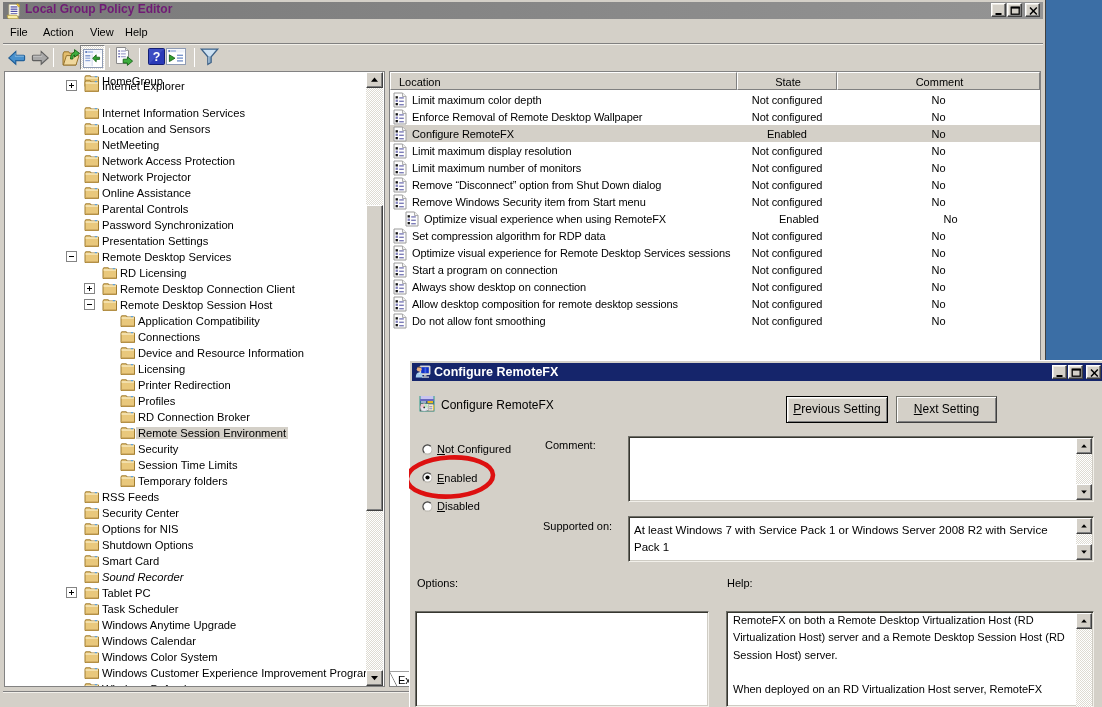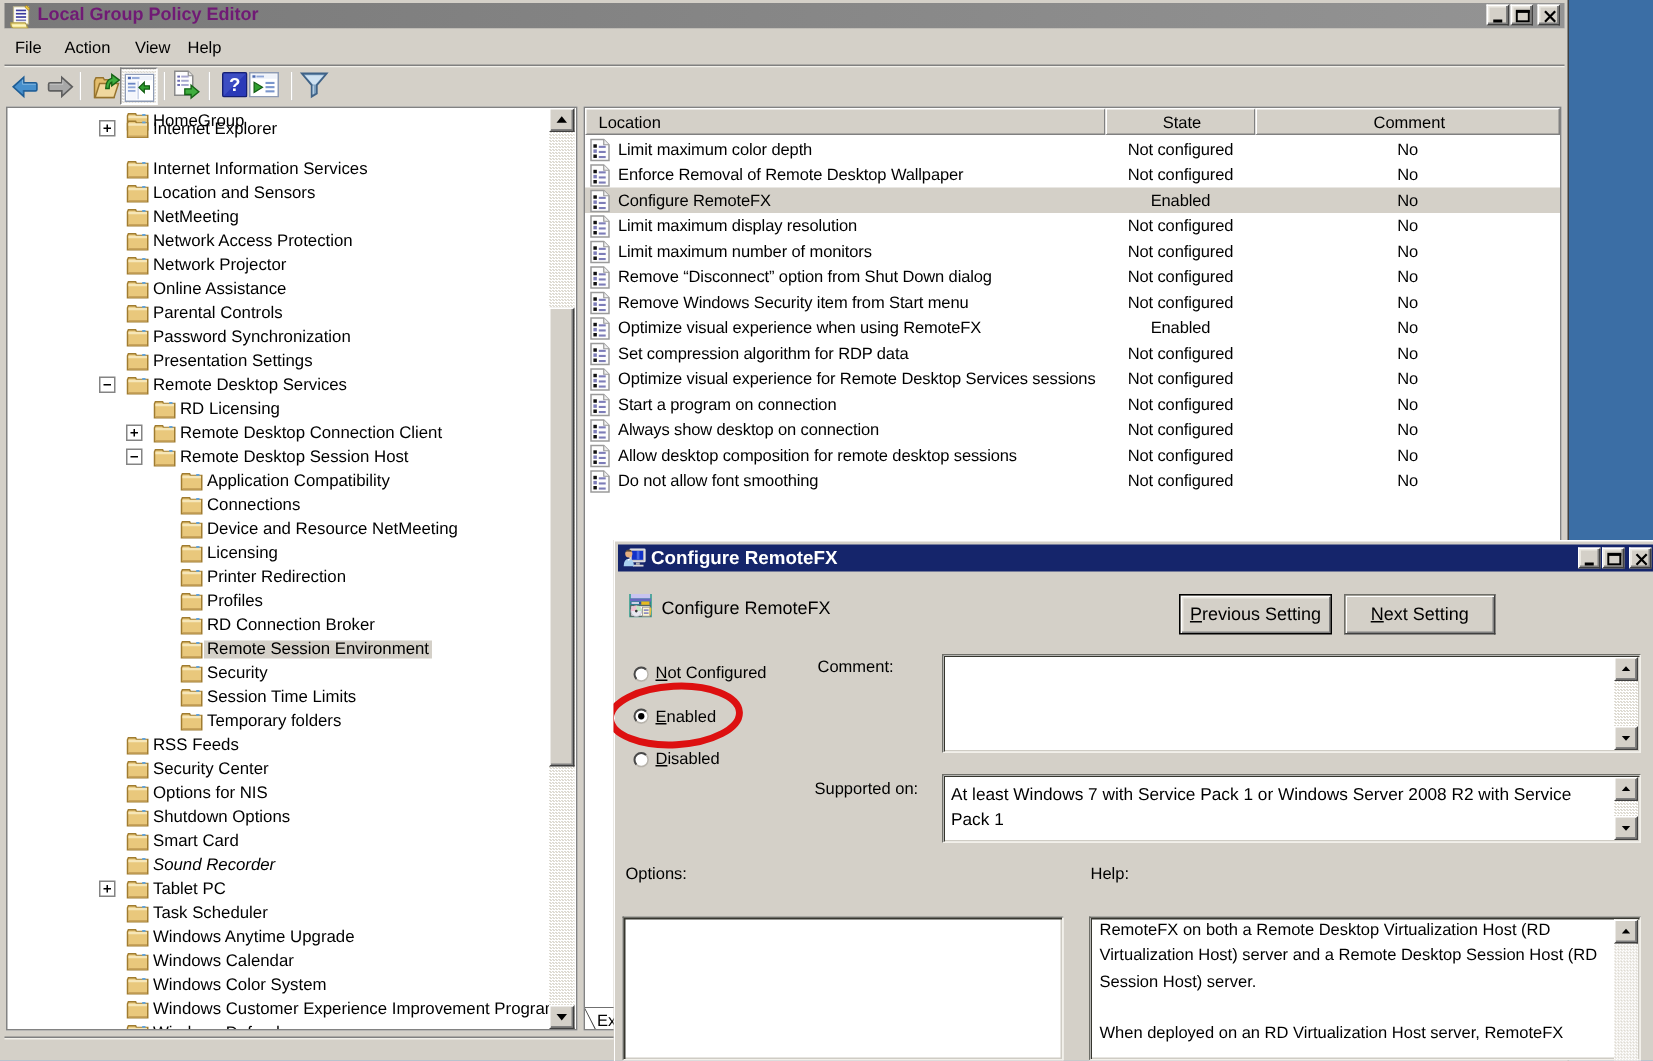--- a/index.html
+++ b/index.html
@@ -323,21 +323,21 @@
           </svg></div>
 <div class="lbl" style="left:133px;">Connections</div>
 </div>
 <div class="trow" style="top:273px;">
 <div class="tfold" style="left:115px;"><svg width="16" height="14" viewBox="0 0 16 14">
             <path d="M1 3.2 L1.6 1.8 L6.4 1.8 L7 3 L14.5 3 L14.5 12.5 L1 12.5 Z" fill="#e9c87c" stroke="#a07c30" stroke-width="1"></path>
             <path d="M1.6 4 L14 4" stroke="#f6e6b8" stroke-width="1.6"></path>
             <rect x="10.8" y="2" width="2.2" height="1.2" fill="#5ea3e0"></rect>
             <path d="M1.6 11.9 L14 11.9" stroke="#c9a45c" stroke-width="1.2"></path>
           </svg></div>
-<div class="lbl" style="left:133px;">Device and Resource NetMeeting</div>
+<div class="lbl" style="left:133px;">Device and Resource Information</div>
 </div>
 <div class="trow" style="top:289px;">
 <div class="tfold" style="left:115px;"><svg width="16" height="14" viewBox="0 0 16 14">
             <path d="M1 3.2 L1.6 1.8 L6.4 1.8 L7 3 L14.5 3 L14.5 12.5 L1 12.5 Z" fill="#e9c87c" stroke="#a07c30" stroke-width="1"></path>
             <path d="M1.6 4 L14 4" stroke="#f6e6b8" stroke-width="1.6"></path>
             <rect x="10.8" y="2" width="2.2" height="1.2" fill="#5ea3e0"></rect>
             <path d="M1.6 11.9 L14 11.9" stroke="#c9a45c" stroke-width="1.2"></path>
           </svg></div>
 <div class="lbl" style="left:133px;">Licensing</div>
 </div>
@@ -643,21 +643,21 @@
             <rect x="2.6" y="7.6" width="2.3" height="2.3" fill="#7d7db8"></rect>
             <rect x="2.6" y="11" width="2.3" height="2.3" fill="#111"></rect>
             <rect x="6.2" y="5.2" width="4.6" height="1.4" fill="#7d7db8"></rect>
             <rect x="6.2" y="8.6" width="4.6" height="1.4" fill="#7d7db8"></rect>
             <rect x="6.2" y="12" width="4.6" height="1.4" fill="#7d7db8"></rect>
           </svg></div>
 <div class="nm">Remove Windows Security item from Start menu</div>
         <div class="st">Not configured</div>
         <div class="cm">No</div>
 </div>
-<div class="lrow" style="top:138px;">
+<div class="lrow" style="top:138px;margin-left:12px;">
 <div class="licon"><svg width="14" height="16" viewBox="0 0 14 16">
             <path d="M1 1 L9.5 1 L13 4.5 L13 15 L1 15 Z" fill="#fdfdfd" stroke="#9a9a9a" stroke-width="1"></path>
             <path d="M9.5 1 L9.5 4.5 L13 4.5" fill="#f0f0f0" stroke="#9a9a9a" stroke-width="0.8"></path>
             <rect x="2.6" y="4.2" width="2.3" height="2.3" fill="#111"></rect>
             <rect x="2.6" y="7.6" width="2.3" height="2.3" fill="#7d7db8"></rect>
             <rect x="2.6" y="11" width="2.3" height="2.3" fill="#111"></rect>
             <rect x="6.2" y="5.2" width="4.6" height="1.4" fill="#7d7db8"></rect>
             <rect x="6.2" y="8.6" width="4.6" height="1.4" fill="#7d7db8"></rect>
             <rect x="6.2" y="12" width="4.6" height="1.4" fill="#7d7db8"></rect>
           </svg></div>

